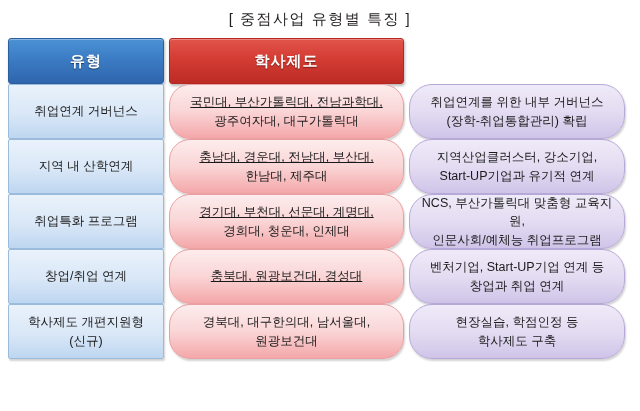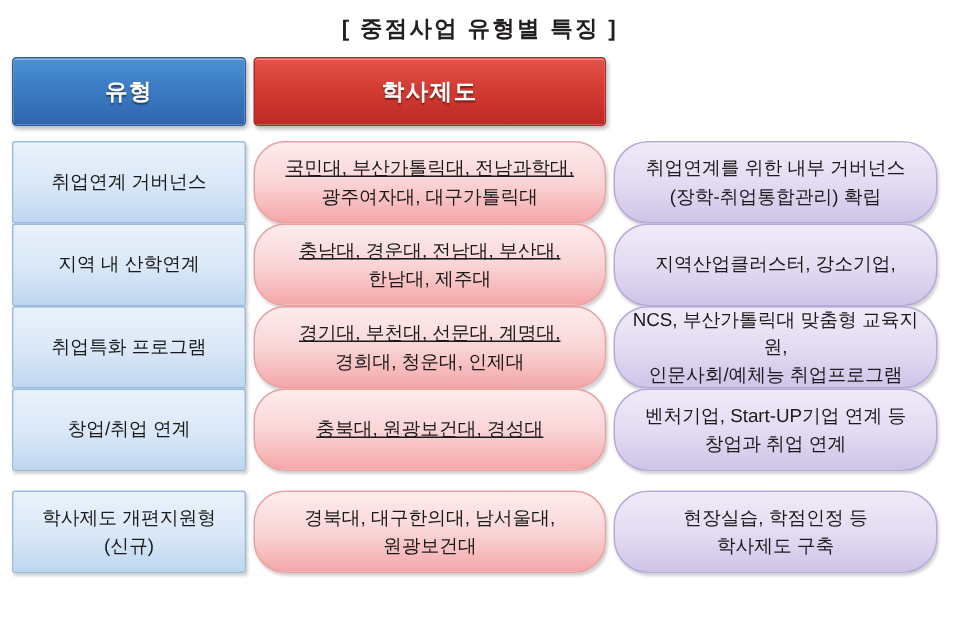--- a/index.html
+++ b/index.html
@@ -23,41 +23,39 @@
 
   
   #title-bar {
     height: 38px;
     display: flex;
     align-items: center;
     justify-content: center;
   }
   #title-text {
     font-size: 15px;
-    font-weight: bold;
+    font-weight: normal;
     color: #231f20;
     letter-spacing: 1.5px;
     white-space: nowrap;
   }
 
   
   #grid {
     padding: 0 8px;
     box-sizing: border-box;
   }
   .row {
     display: flex;
     gap: 5px;
   }
   .row.header-row {
-    margin-bottom: 10px;
   }
   .row:last-child {
     margin-bottom: 0;
-    margin-top: 13px;
   }
 
   .cell {
     box-sizing: border-box;
     display: flex;
     align-items: center;
     justify-content: center;
     text-align: center;
     border-radius: 2px;
     padding: 3px 6px;
@@ -172,20 +170,21 @@
       </div>
       <div class="cell col-univ cell-univ">
         <span class="cell-text">
           <span class="line underline">충남대, 경운대, 전남대, 부산대,</span>
           <span class="line">한남대, 제주대</span>
         </span>
       </div>
       <div class="cell col-feat cell-feat">
         <span class="cell-text">
           <span class="line">지역산업클러스터, 강소기업,</span>
+          <span class="line">Start-UP기업과 유기적 연계</span>
         </span>
       </div>
     </div>
 
     <div class="row body-row">
       <div class="cell col-type cell-type">
         <span class="cell-text">
           <span class="line">취업특화 프로그램</span>
         </span>
       </div>

